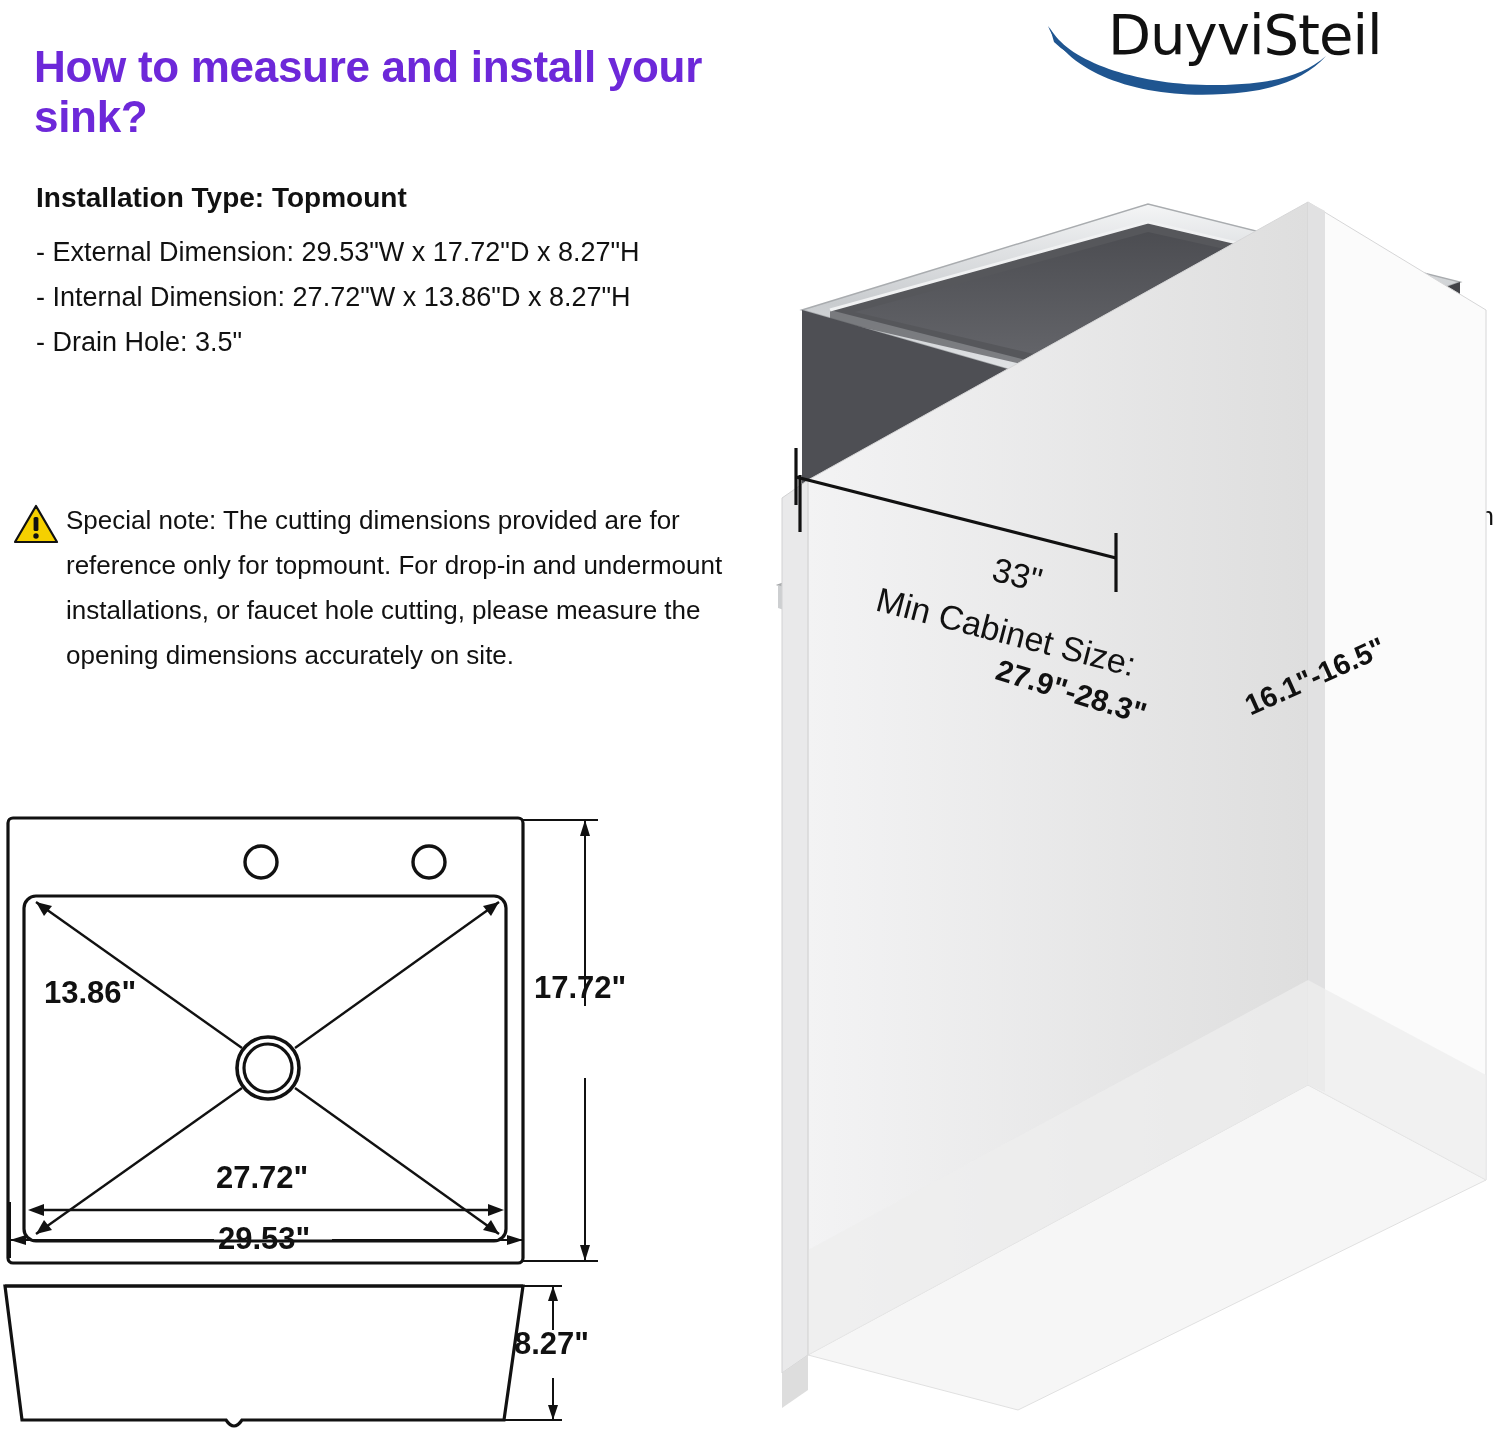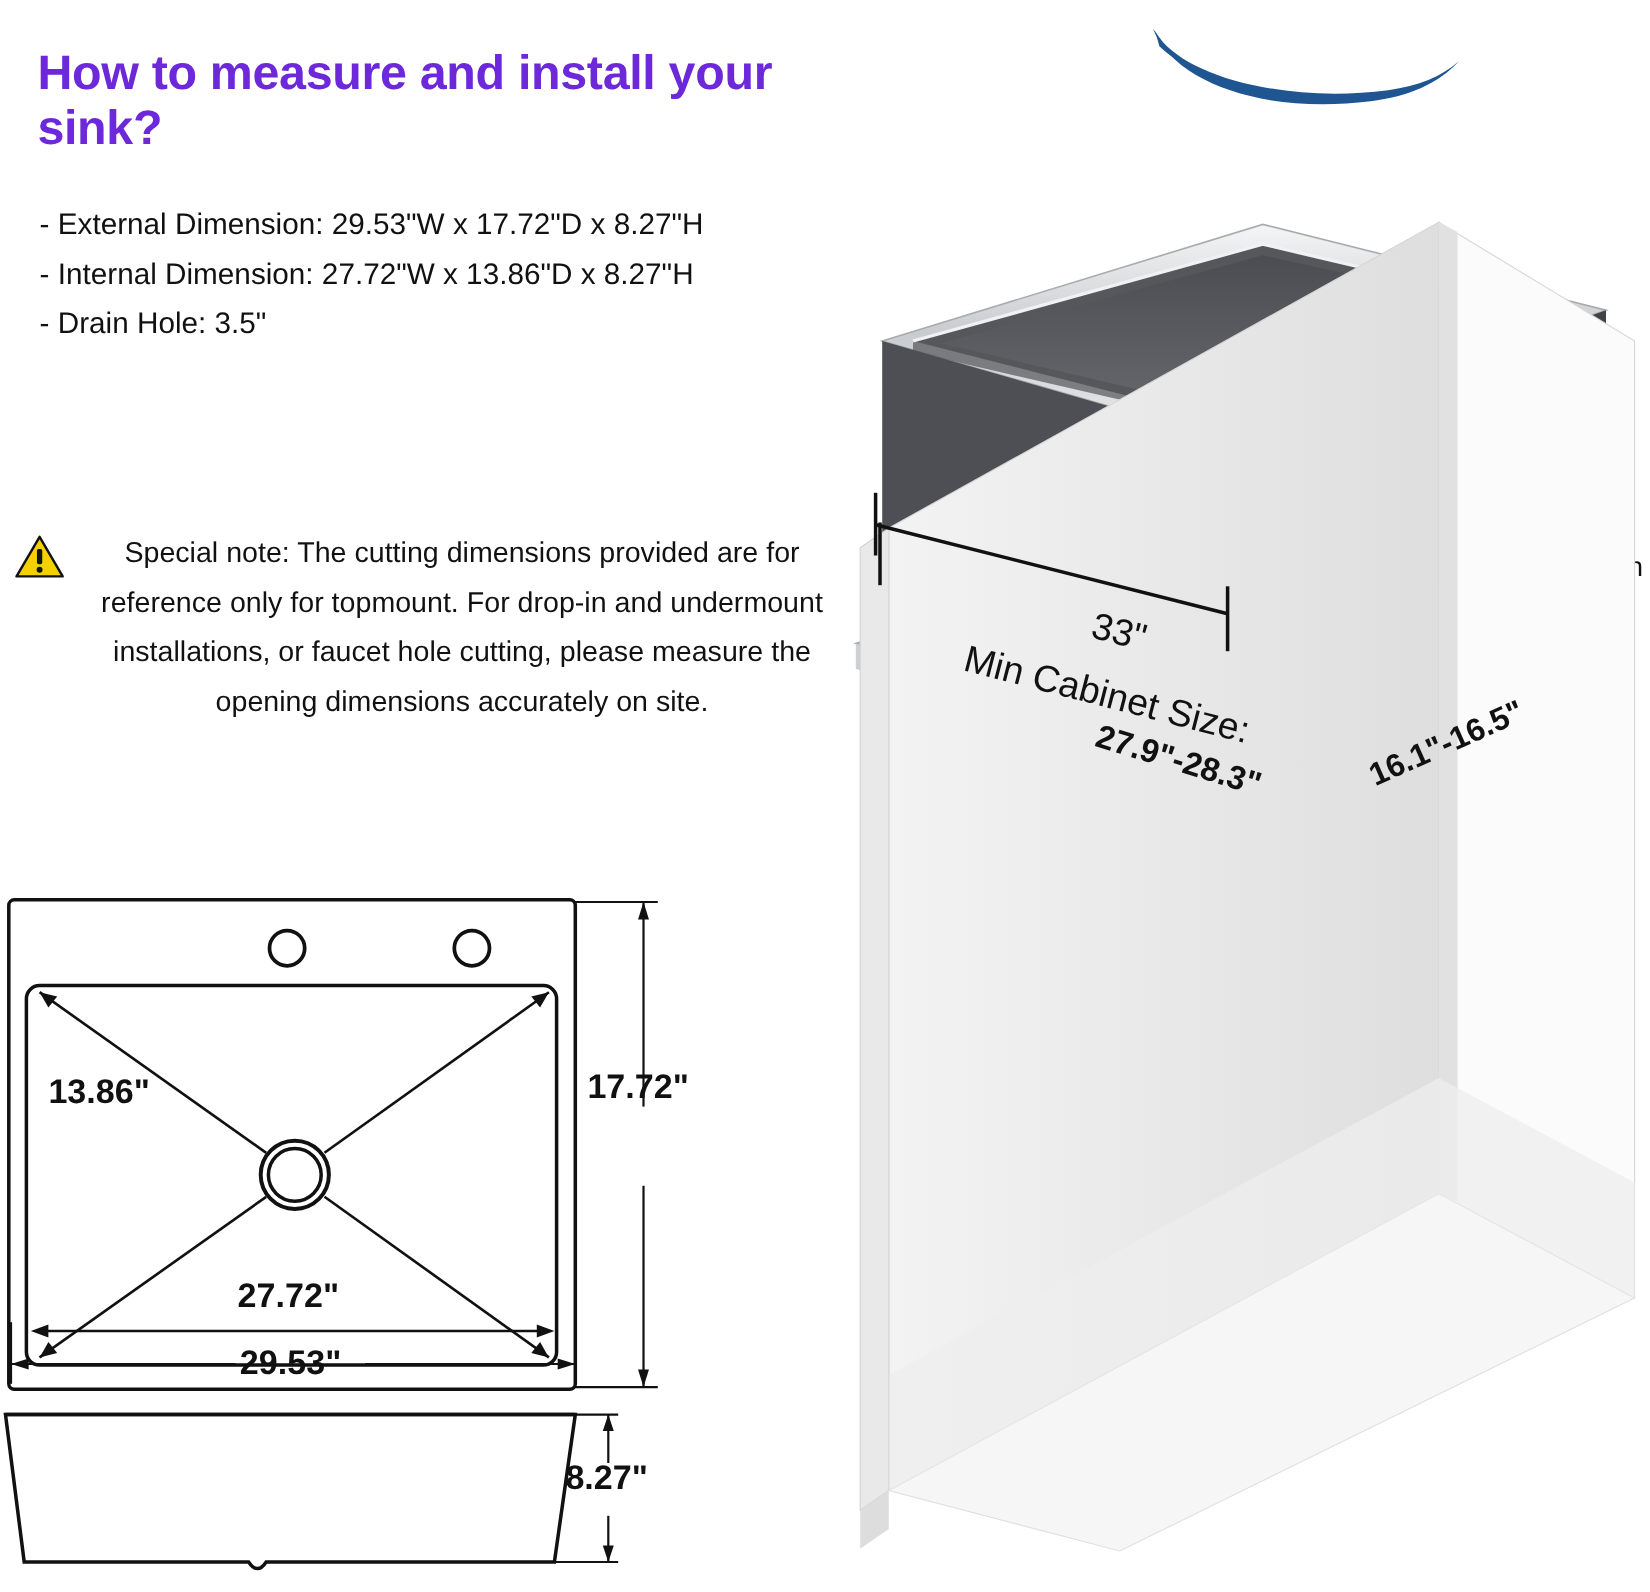--- a/index.html
+++ b/index.html
@@ -14,21 +14,21 @@
   #logo-text{position:absolute;left:68px;top:-2px;font-size:56px;letter-spacing:-1px;
       color:#111;font-family:"DejaVu Sans",sans-serif;font-weight:400;}
   #logo-swoosh{position:absolute;left:0;top:8px;width:440px;height:78px;}
 
   
   #spec-block{left:36px;top:182px;width:760px;}
   #spec-title{font-size:28px;font-weight:bold;color:#111;margin-bottom:16px;}
   .spec-line{font-size:27px;line-height:45px;color:#111;white-space:nowrap;}
 
   
-  #note-block{left:14px;top:480px;width:760px;text-align:center;}
+  #note-block{left:14px;top:498px;width:760px;}
   #warn-icon{position:absolute;left:0;top:6px;width:44px;height:40px;}
   #note-text{margin-left:52px;font-size:26px;line-height:45px;color:#111;}
 
   
   #topview{left:2px;top:810px;width:650px;height:460px;}
   #sideview{left:2px;top:1268px;width:650px;height:175px;}
   svg{display:block;overflow:visible;}
 
   
   #illus{left:760px;top:180px;width:740px;height:1230px;}
@@ -40,23 +40,25 @@
 <body>
 
 <div class="abs" id="page-title">How to measure and install your sink?</div>
 
 <div class="abs" id="logo">
   <svg id="logo-swoosh" viewBox="0 0 440 78">
     <path d="M10 16 C 30 62, 120 90, 225 72 C 170 86, 60 74, 14 30 Z" fill="#1f5590"></path>
     <path d="M14 22 C 40 58, 130 82, 222 70 C 250 66, 270 58, 286 44
              C 268 64, 240 76, 206 80 C 110 92, 28 64, 8 14 Z" fill="#1f5590"></path>
   </svg>
+  <div id="logo-text">DuyviSteil</div>
 </div>
 
 <div class="abs" id="spec-block">
+  <div id="spec-title">Installation Type: Topmount</div>
   <div class="spec-line">- External Dimension: 29.53"W x 17.72"D x 8.27"H</div>
   <div class="spec-line">- Internal Dimension: 27.72"W x 13.86"D x 8.27"H</div>
   <div class="spec-line">- Drain Hole: 3.5"</div>
 </div>
 
 <div class="abs" id="note-block">
   <svg id="warn-icon" viewBox="0 0 44 40">
     <polygon points="22,2 43,38 1,38" fill="#f5d000" stroke="#111" stroke-width="2.2" stroke-linejoin="round"></polygon>
     <rect x="19.6" y="13" width="4.8" height="14" rx="1.6" fill="#111"></rect>
     <circle cx="22" cy="32" r="2.7" fill="#111"></circle>

